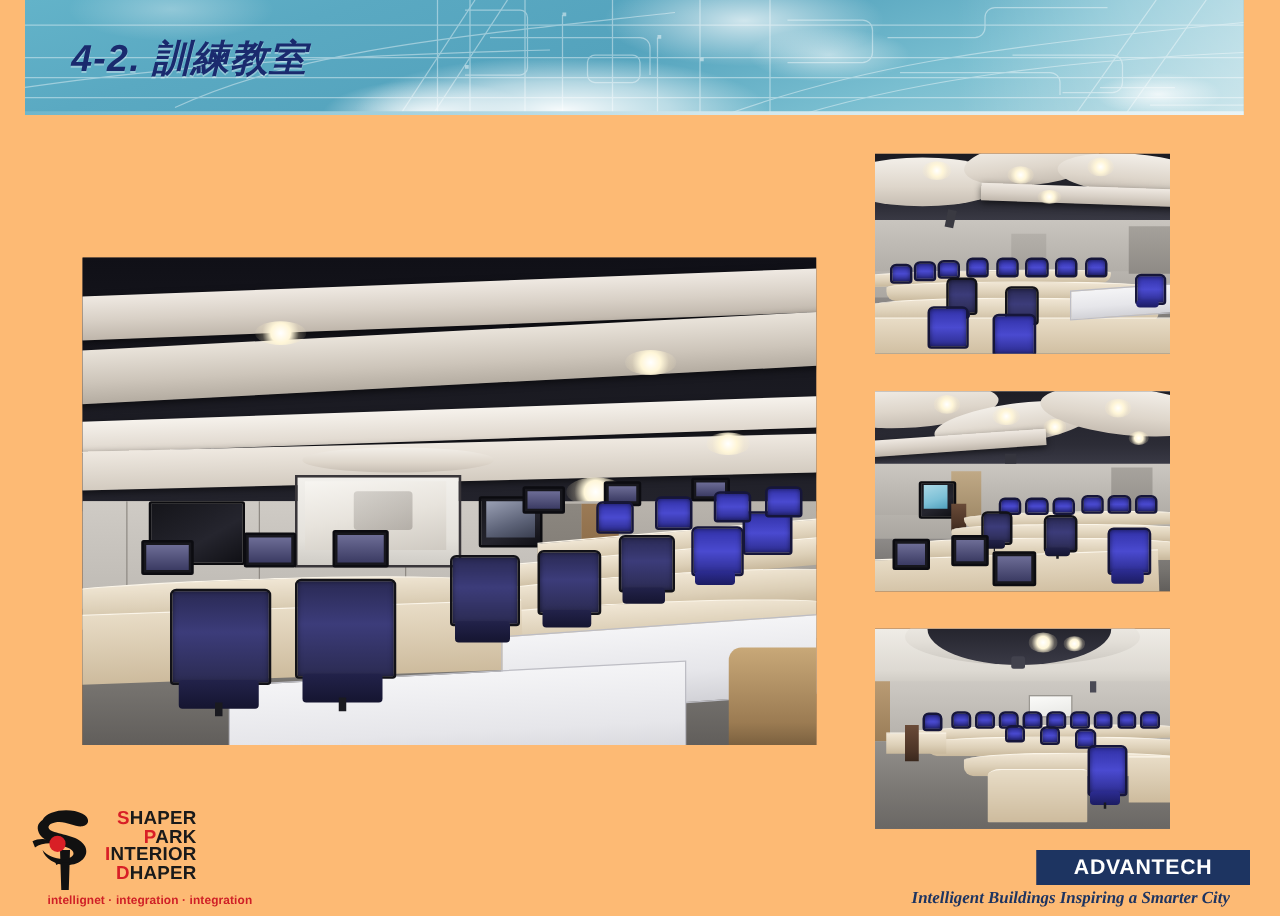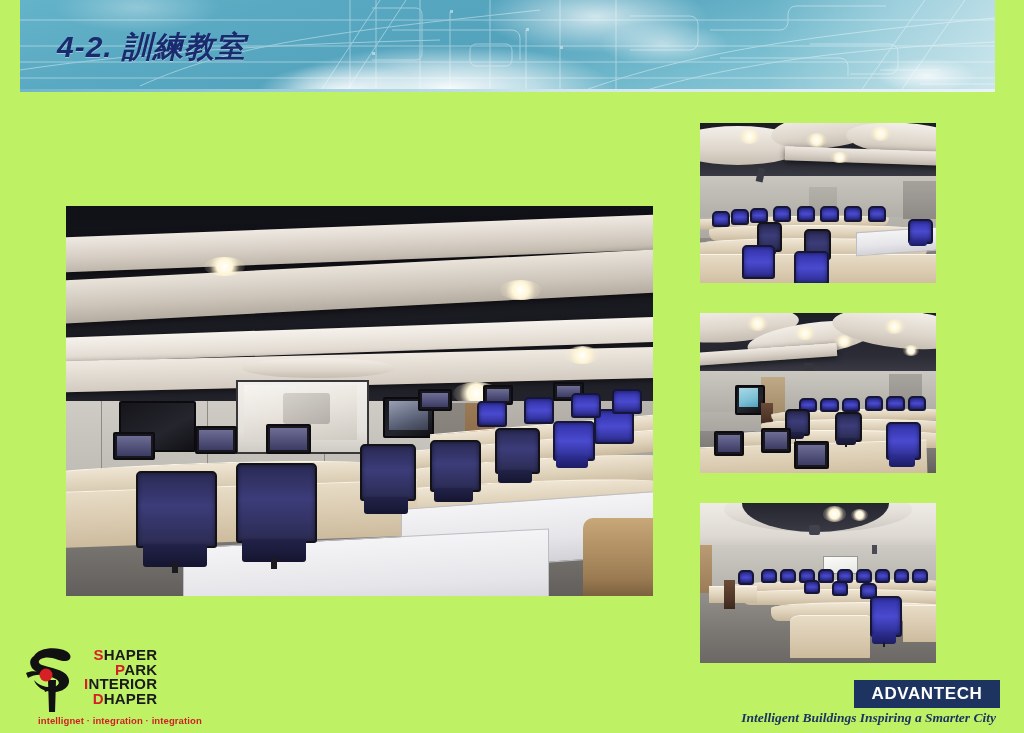--- a/index.html
+++ b/index.html
@@ -1,20 +1,20 @@
 <!DOCTYPE html>
 <html><head>
 <meta charset="utf-8">
 <style>
   html,body{margin:0;padding:0;}
   body{
     width:1024px;height:733px;overflow:hidden;background:#ffffff;
     font-family:"Liberation Sans","DejaVu Sans",sans-serif;position:relative;
   }
-  .slide{position:absolute;inset:0;background:#bef264;}
+  .slide{position:absolute;inset:0;background:#fdba74;}
 
   
   .header{
     position:absolute;left:20px;top:0;width:975px;height:92px;overflow:hidden;
     background:linear-gradient(160deg,#63b3c9 0%,#5aa9c2 22%,#54a3bd 48%,#79bed0 72%,#a8d4de 100%);
   }
   .hdr-sky{position:absolute;inset:0;
     background:
       radial-gradient(ellipse 230px 60px at 44% 96%, rgba(255,255,255,.95) 0%, rgba(255,255,255,.55) 38%, rgba(255,255,255,0) 72%),
       radial-gradient(ellipse 120px 40px at 33% 100%, rgba(255,255,255,.9) 0%, rgba(255,255,255,0) 70%),
@@ -86,24 +86,24 @@
   .sp-logo{position:absolute;left:22px;top:644px;width:180px;height:84px;}
   .sp-mark{position:absolute;left:0;top:0;width:62px;height:70px;}
   .sp-words{position:absolute;left:62px;top:4px;text-align:right;}
   .sp-line{font-size:15px;font-weight:bold;color:#1a1a1a;line-height:14.5px;letter-spacing:.2px;
     font-family:"Liberation Sans",sans-serif;white-space:nowrap;}
   .sp-line .cap{color:#d81f26;}
   .sp-tag{position:absolute;left:16px;top:71px;font-size:9.5px;font-weight:bold;color:#cf1f26;
     letter-spacing:.1px;white-space:nowrap;}
 
   .adv-wrap{position:absolute;left:735px;top:680px;width:265px;height:48px;}
-  .adv-box{position:absolute;right:0;top:0;width:146px;height:28px;background:#1d3461;}
+  .adv-box{position:absolute;right:0;top:0;width:171px;height:28px;background:#1d3461;}
   .adv-text{position:absolute;inset:0;display:flex;align-items:center;justify-content:center;
     color:#ffffff;font-size:17px;font-weight:bold;letter-spacing:.6px;}
-  .adv-tag{position:absolute;right:4px;top:30px;font-family:"Liberation Serif","DejaVu Serif",serif;
+  .adv-tag{position:absolute;right:16px;top:30px;font-family:"Liberation Serif","DejaVu Serif",serif;
     font-style:italic;font-weight:bold;font-size:13.5px;color:#1d3461;white-space:nowrap;}
 </style>
 </head>
 <body>
 
 <div class="slide">
 
   <div class="header">
     <div class="hdr-sky"></div>
 

